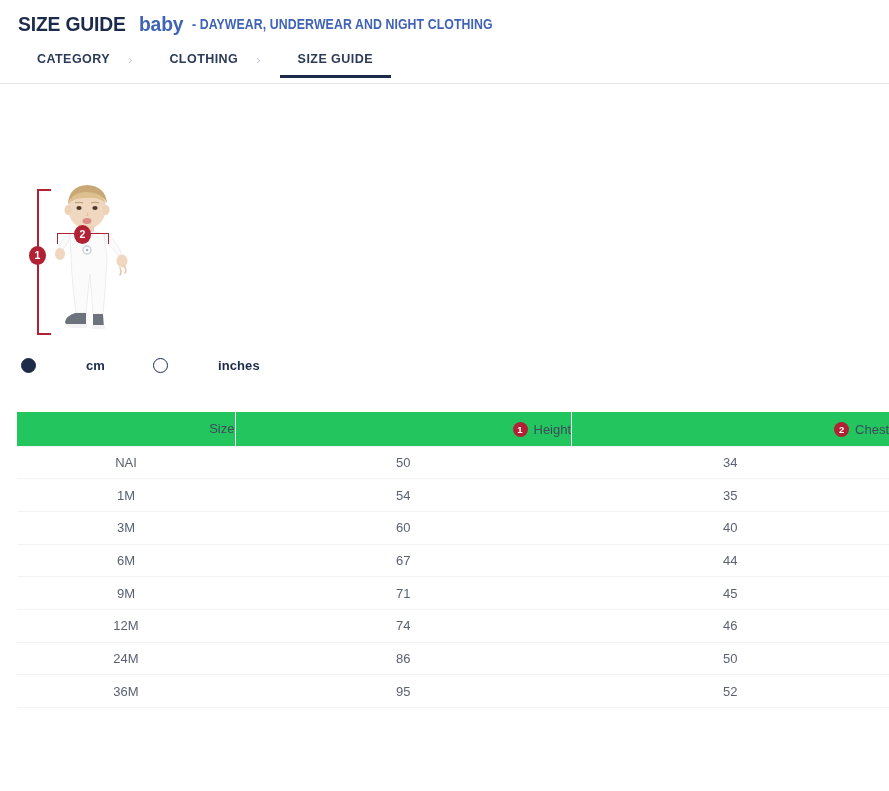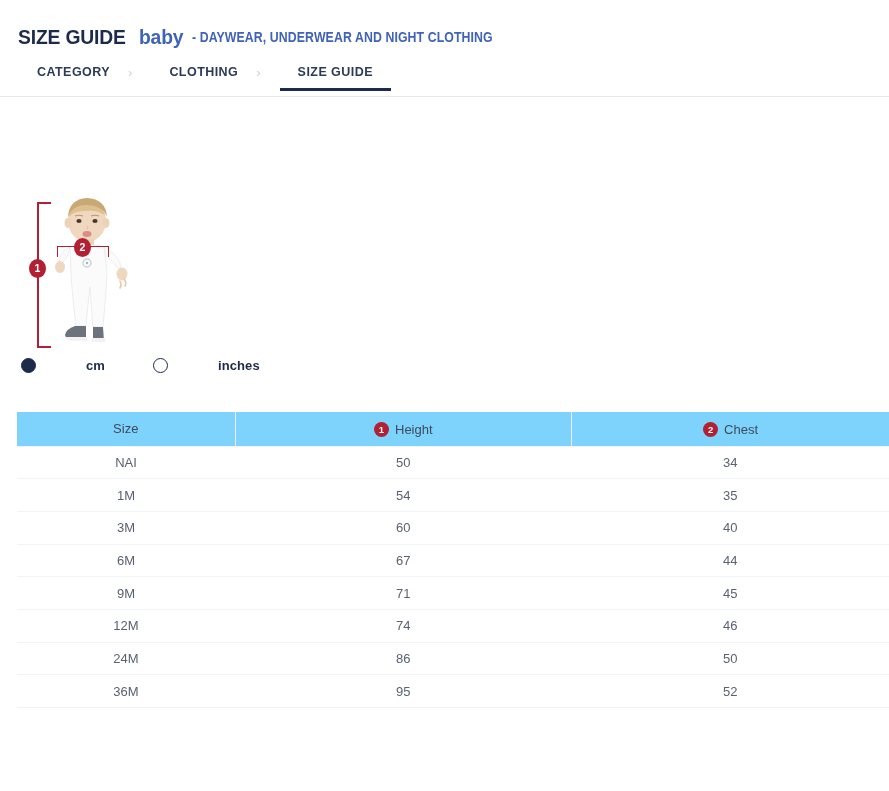--- a/index.html
+++ b/index.html
@@ -14,21 +14,21 @@
 
   .page {
     position: relative;
     width: 889px;
     height: 791px;
     background: #ffffff;
   }
 
   
   .header {
-    padding: 26px 0 0 18px;
+    padding: 13px 0 0 18px;
   }
 
   .title-line {
     white-space: nowrap;
     line-height: 1;
   }
 
   .title-main {
     font-size: 21px;
     font-weight: bold;
@@ -240,27 +240,27 @@
     width: 872px;
   }
 
   table {
     width: 100%;
     border-collapse: collapse;
     table-layout: fixed;
   }
 
   thead th {
-    background: #7dd3fc;
+    background: #22c55e;
     font-size: 13px;
     font-weight: normal;
     color: #3e4a5c;
     height: 34px;
     vertical-align: middle;
-    text-align: center;
+    text-align: right;
     border-right: 1px solid #eceef1;
   }
 
   thead th:last-child { border-right: none; }
 
   col.c-size   { width: 25%; }
   col.c-height { width: 38.6%; }
   col.c-chest  { width: 36.4%; }
 
   .th-inner {

